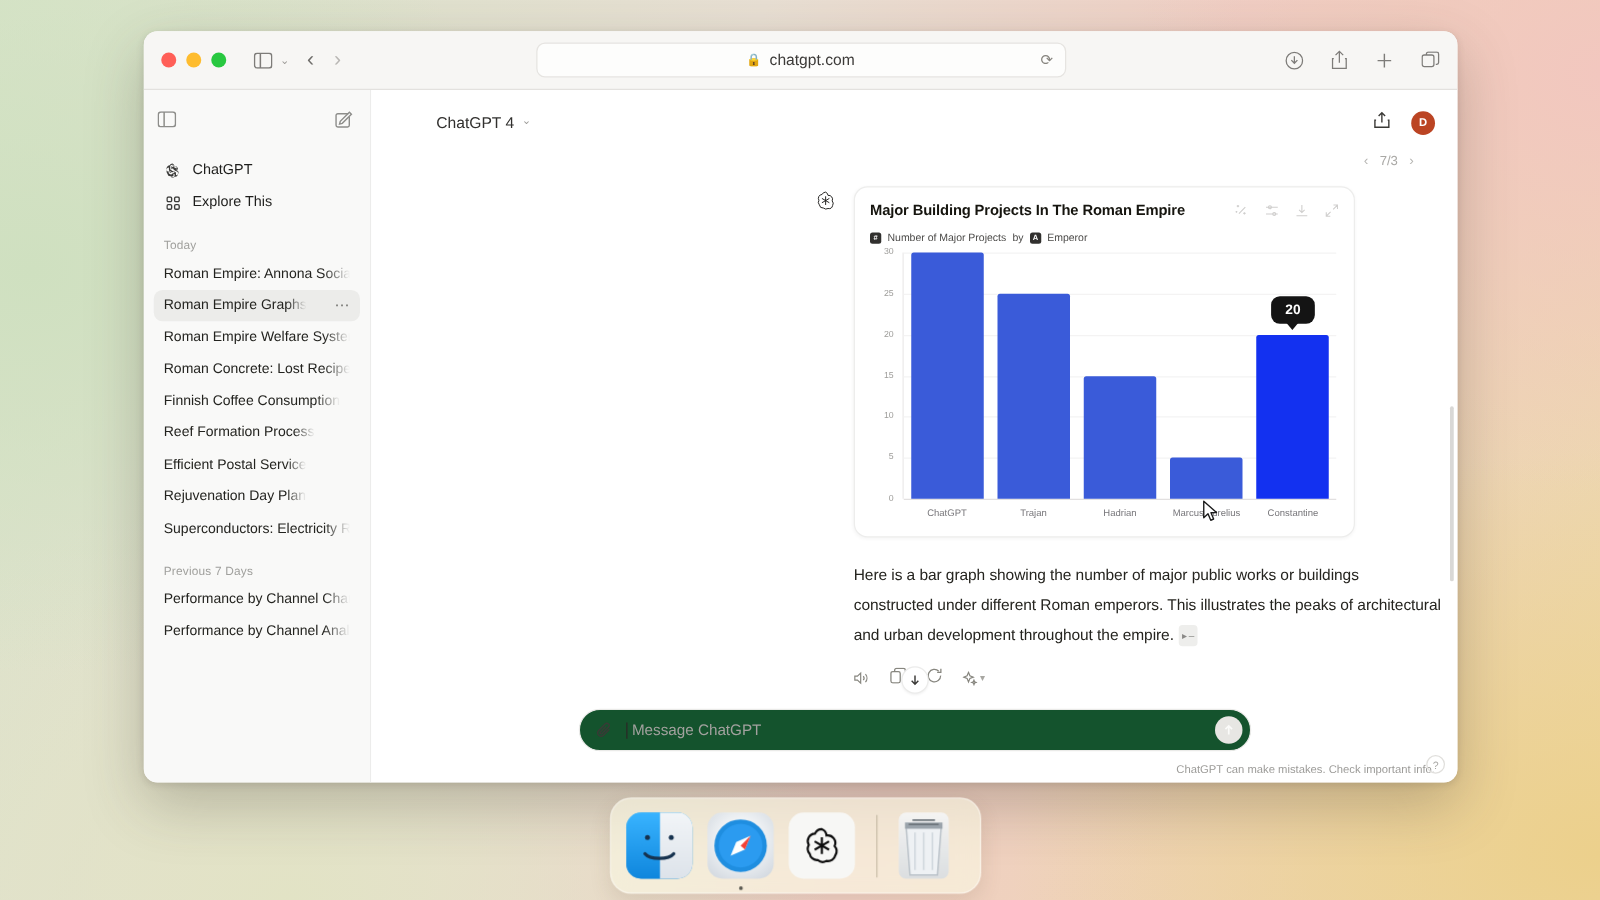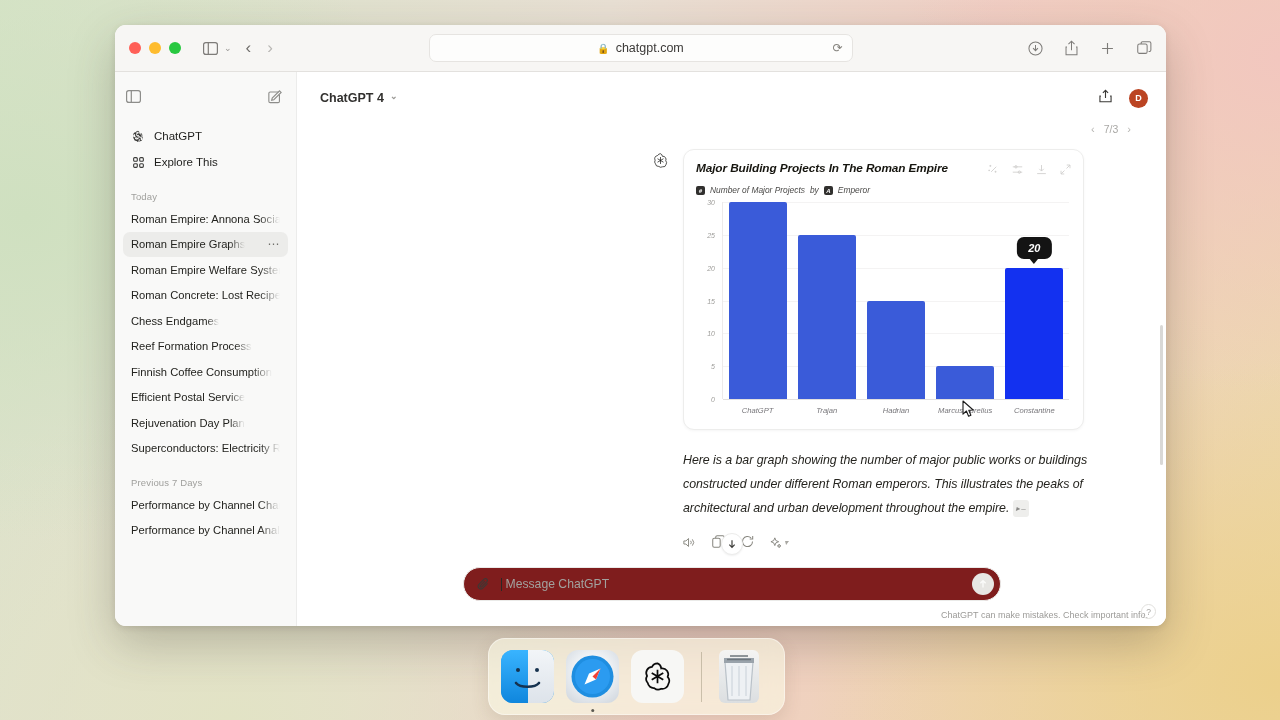--- a/index.html
+++ b/index.html
@@ -135,22 +135,22 @@
 
   
   .main { flex: 1; display: flex; flex-direction: column; background: #fff; min-width: 0; position: relative; }
 
   .mainhead {
     height: 34px; display: flex; align-items: center;
     padding: 0 18px 0 16px; margin-top: 9px; flex: none;
   }
   .modelsel {
     display: flex; gap: 6px;
-    font-size: 12.5px; color: #31302e; font-weight: 700;
-    padding: 4px 7px; border-radius: 7px; cursor: default;
+    font-size: 12.5px; color: #31302e; font-weight: 400;
+    padding: 4px 7px; border-radius: 7px; cursor: default; margin-left: 29px;
   }
   .modelsel .cv { font-size: 9px; color: #9a9895; }
   .head-right { margin-left: auto; display: flex; align-items: center; gap: 17px; }
   .avatar {
     width: 19px; height: 19px; border-radius: 50%;
     background: #bb4423; color: #fff;
     font-size: 9px; font-weight: 600;
     display: flex; align-items: center; justify-content: center;
   }
 
@@ -164,21 +164,21 @@
   }
   .pager .arr { font-size: 11px; color: #b6b5b2; cursor: default; }
 
   .msgrow { display: flex; padding: 14px 0 0 0; }
   .gpt-avatar {
     width: 22px; height: 22px; flex: none;
     margin-left: 352px; margin-right: 12px;
     color: #22211f;
     display: flex; align-items: center; justify-content: center;
   }
-  .msgcol { width: 486px; font-style: italic; }
+  .msgcol { width: 486px; }
 
   
   .chartcard {
     width: 401px; height: 281px;
     background: #fff;
     border: 1px solid #ededec;
     border-radius: 11px;
     box-shadow: 0 1px 3px rgba(0,0,0,.045);
     padding: 11px 12px 8px 12px;
     display: flex; flex-direction: column;
@@ -271,21 +271,21 @@
   .vscroll {
     position: absolute; right: 3px; top: 210px;
     width: 3px; height: 140px; border-radius: 2px;
     background: #d9d8d6;
   }
 
   
   .composer { flex: none; padding: 0 18px 0 18px; }
   .inputbox {
     margin: 0 auto; width: 538px; height: 34px;
-    background: #7f1d1d;
+    background: #14532d;
     border: 1px solid #eaeae8;
     border-radius: 17px;
     display: flex; align-items: center;
     padding: 0 6px 0 13px;
     position: relative;
   }
   .clip { color: #3a3936; display: flex; align-items: center; }
   .caret {
     width: 1px; height: 13px; background: #2a2926; margin: 0 4px 0 11px;
   }
@@ -448,27 +448,24 @@
           <span class="lbl">Roman Empire Graphs</span>
           <span class="dots">⋯</span>
         </div>
         <div class="sb-item">
             <span class="lbl">Roman Empire Welfare System</span>
           </div>
         <div class="sb-item">
             <span class="lbl">Roman Concrete: Lost Recipe</span>
           </div>
         <div class="sb-item">
-            <span class="lbl">Chess Endgames</span>
+            <span class="lbl">Finnish Coffee Consumption</span>
           </div>
         <div class="sb-item">
             <span class="lbl">Reef Formation Process</span>
-          </div>
-        <div class="sb-item">
-            <span class="lbl">Finnish Coffee Consumption</span>
           </div>
         <div class="sb-item">
             <span class="lbl">Efficient Postal Service</span>
           </div>
         <div class="sb-item">
             <span class="lbl">Rejuvenation Day Plan</span>
           </div>
         <div class="sb-item">
             <span class="lbl">Superconductors: Electricity Rolls</span>
           </div>

